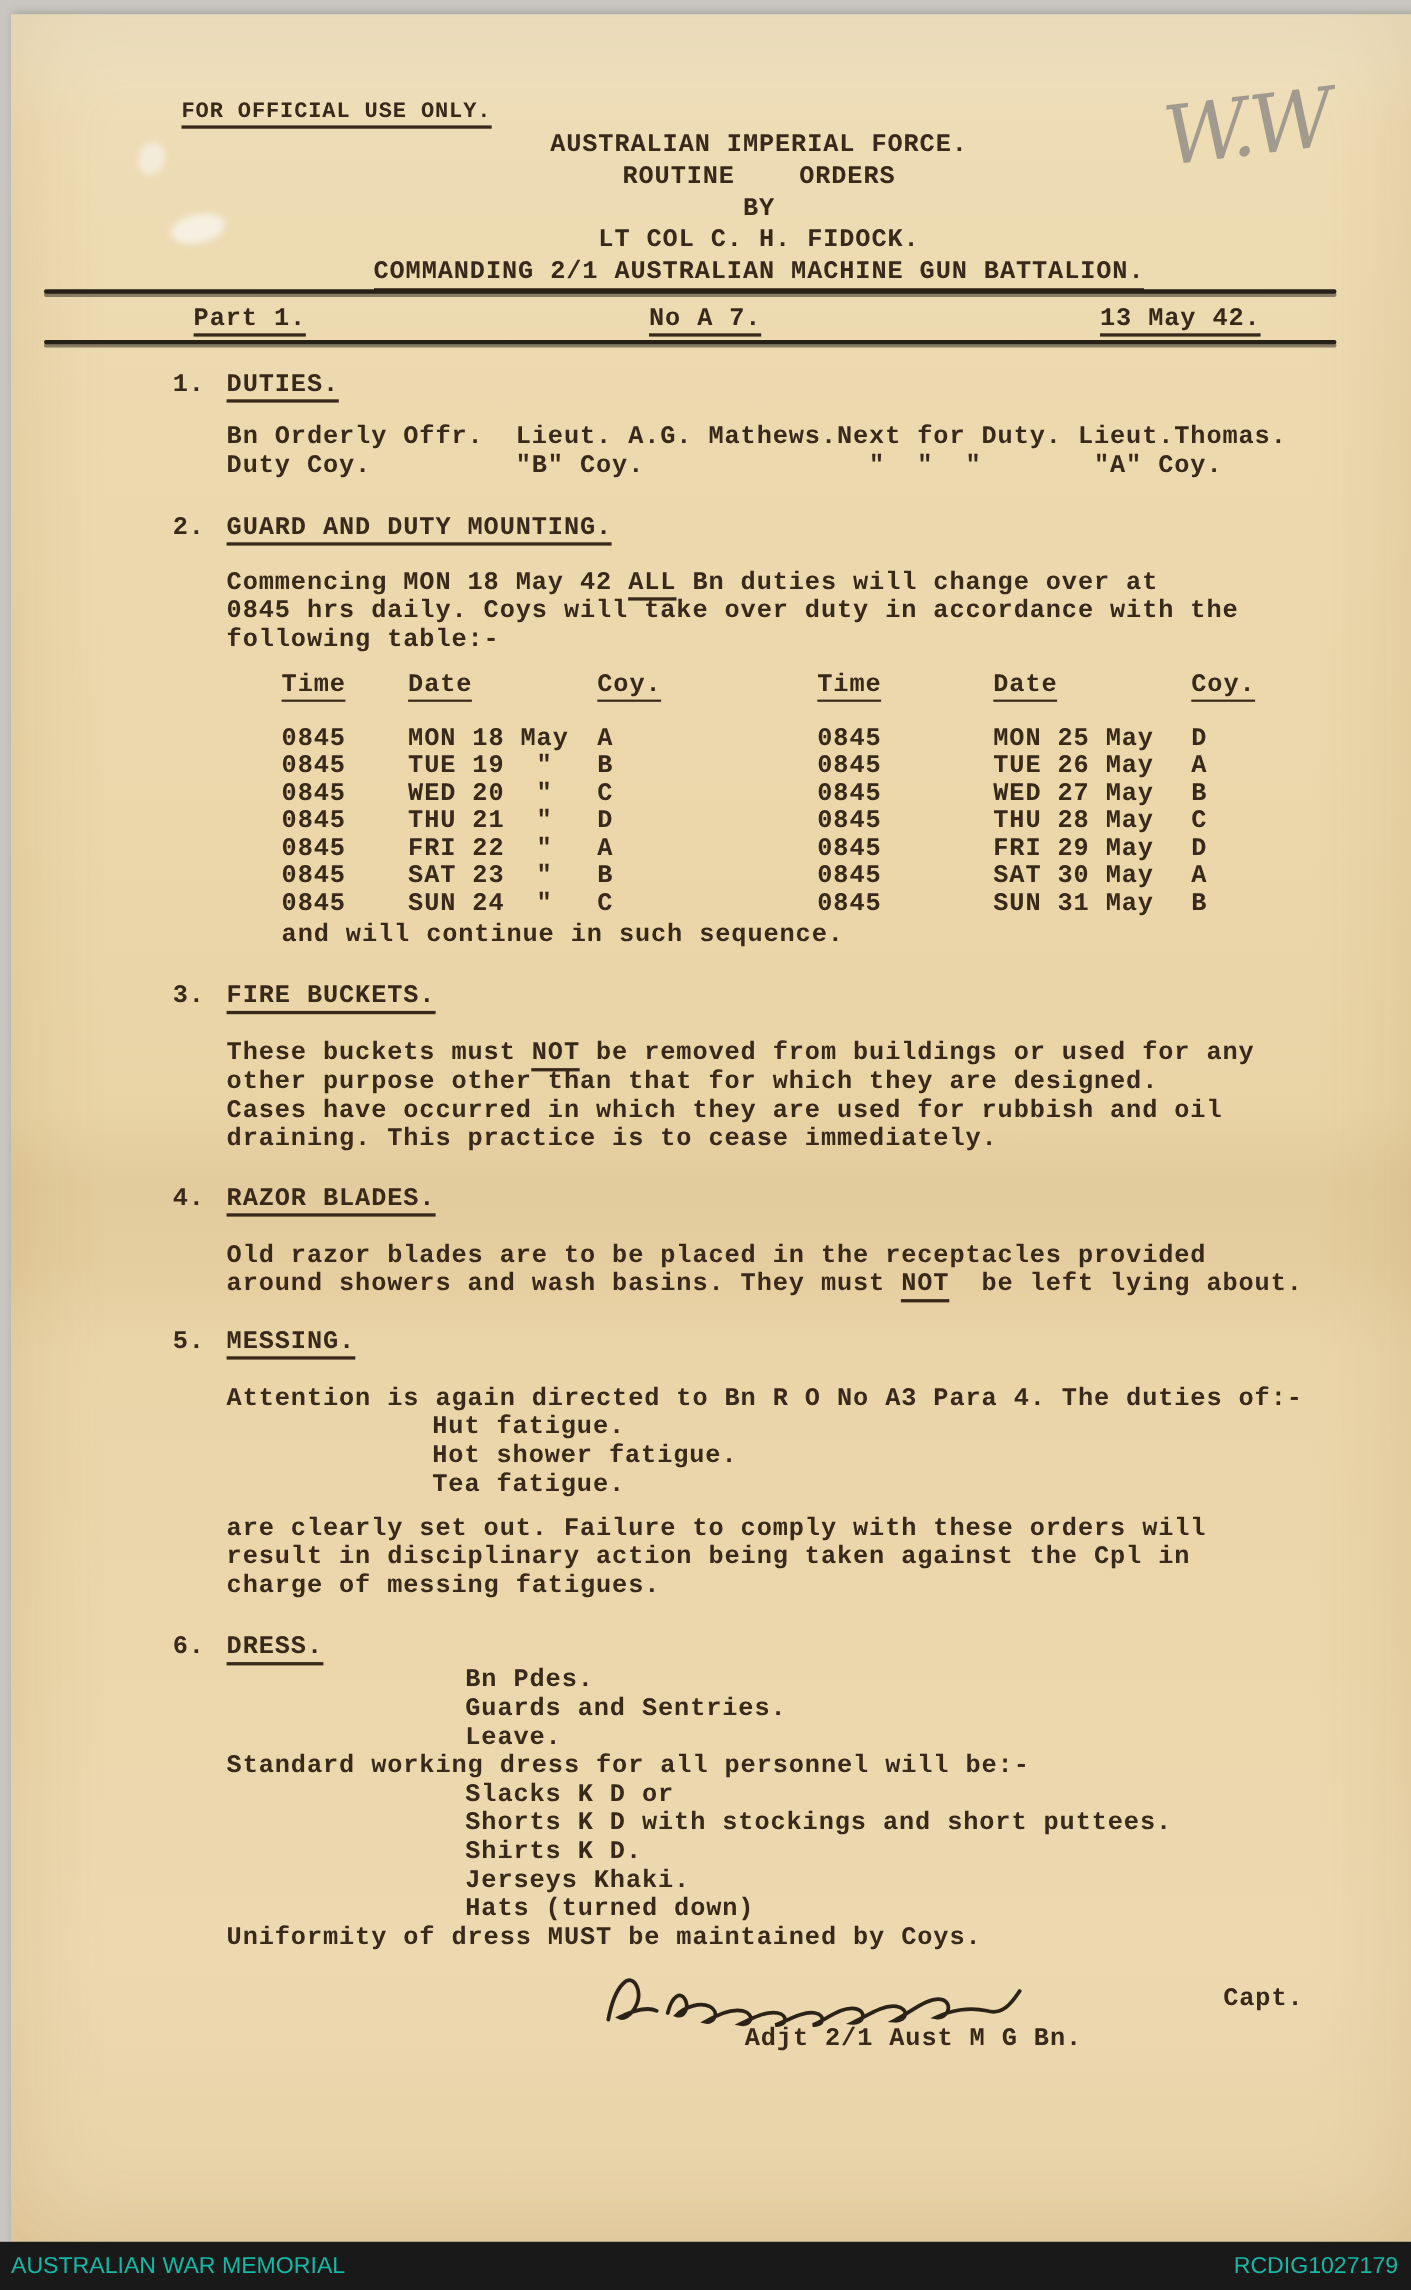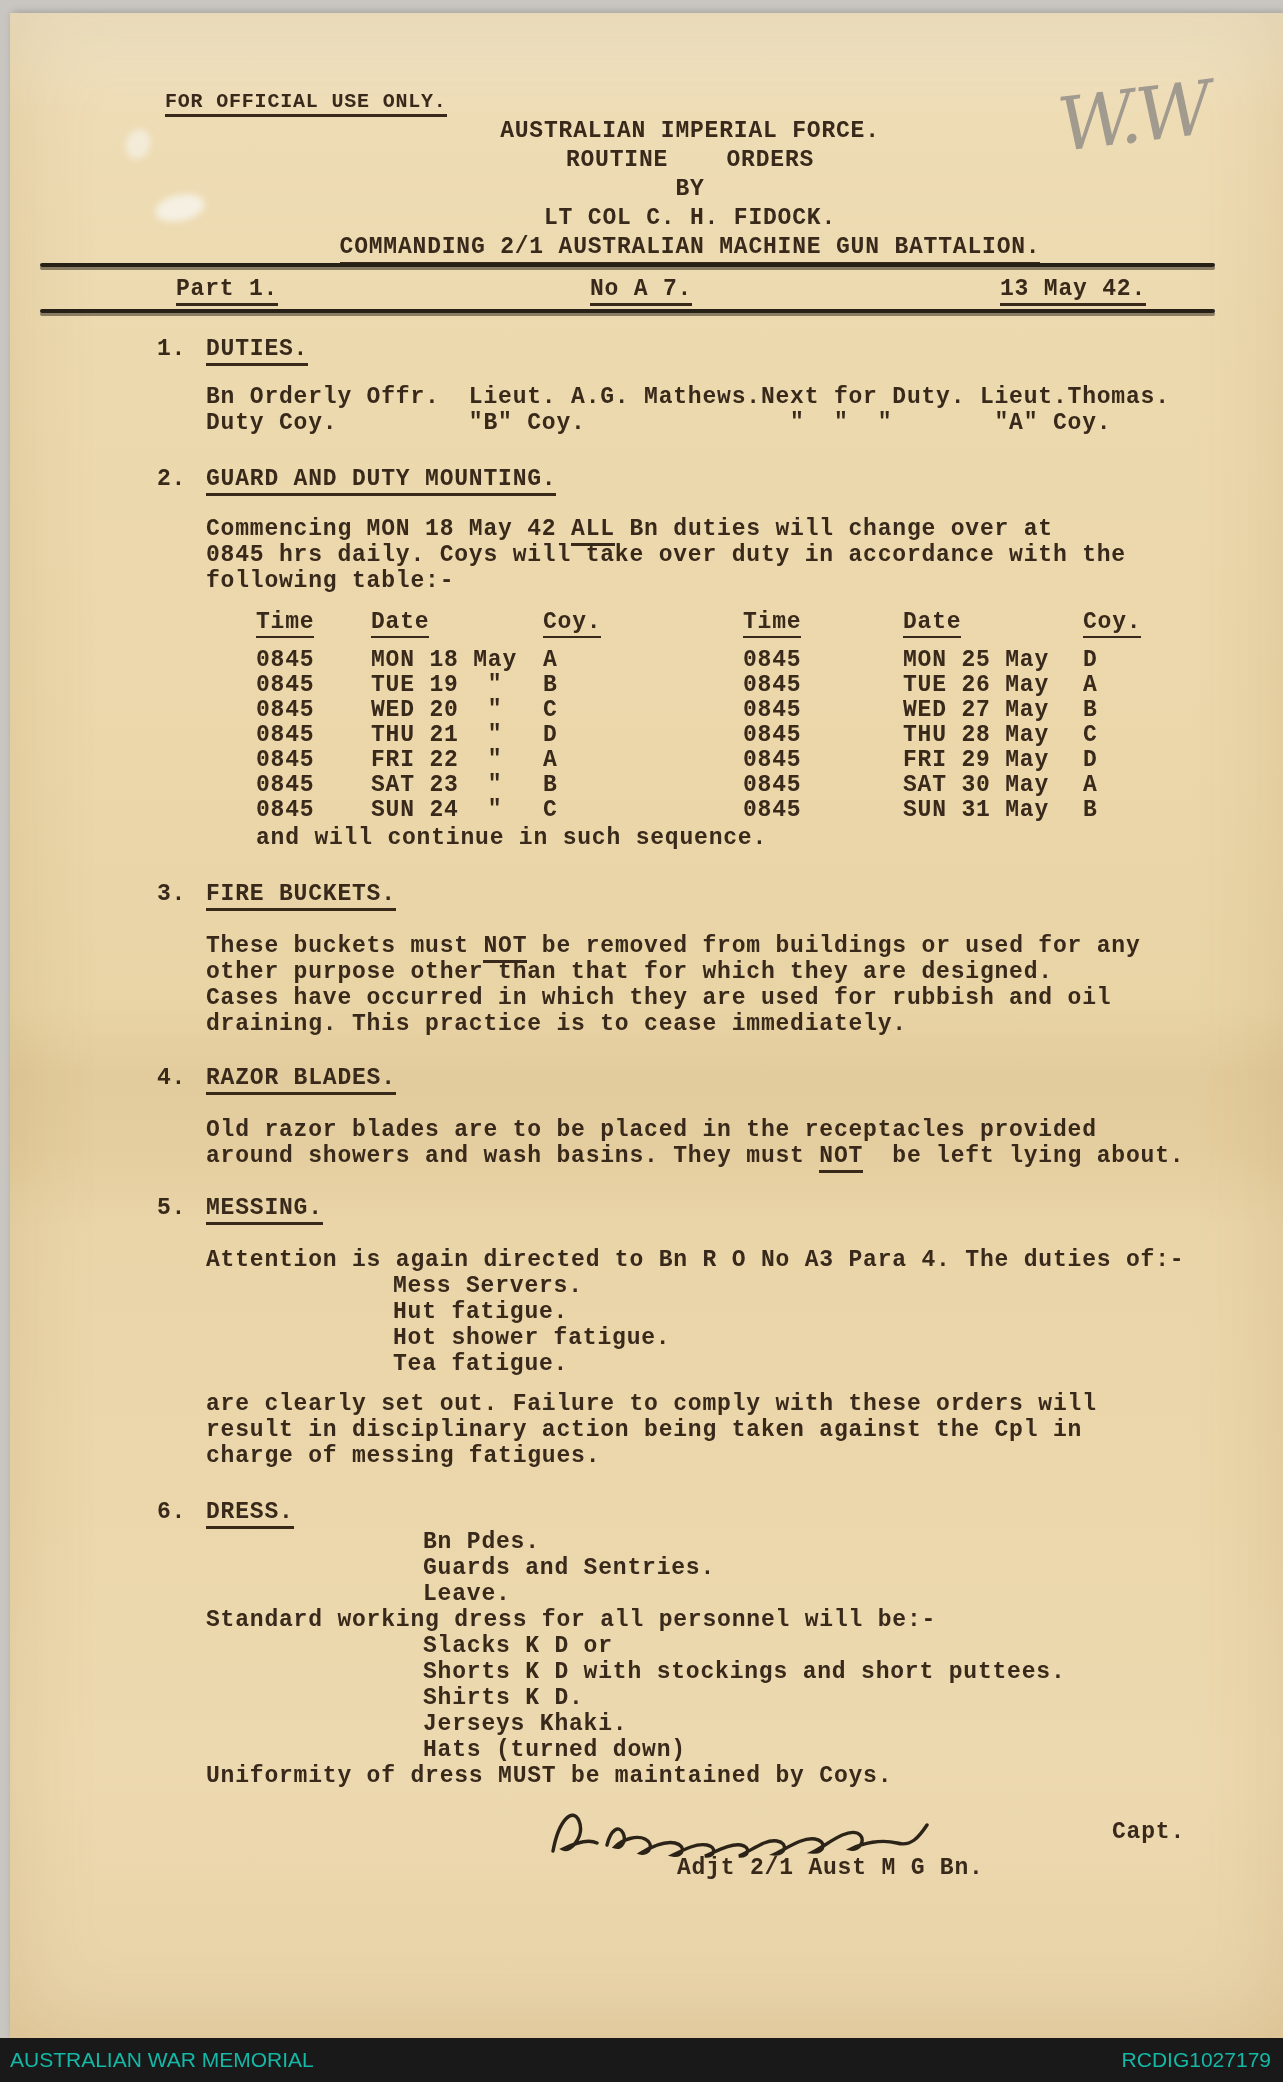--- a/index.html
+++ b/index.html
@@ -50,21 +50,21 @@
   .sec-num { width:49px; flex:none; }
   .sec-title { border-bottom:3px solid currentColor; padding-bottom:1px; }
   .sec-body { margin-left:49px; }
 
   .s1-head { margin-top:6px; }
   .s1-body { margin-top:18px; }
   .s2-head { margin-top:30px; }
   .s2-intro { margin-top:20px; }
   .gtable { margin-top:16px; }
   .g-row { display:grid; grid-template-columns:115px 172px 200px 160px 180px 60px; padding-left:50px; line-height:25px; }
-  .g-head { margin-bottom:10px; }
+  .g-head { margin-bottom:21px; }
   .g-head span { justify-self:start; border-bottom:2px solid currentColor; padding-bottom:1px; }
   .g-outro { margin-top:2px; margin-left:50px; }
   .s3-head { margin-top:30px; }
   .s3-body { margin-top:22px; }
   .s4-head { margin-top:28px; }
   .s4-body { margin-top:22px; }
   .s5-head { margin-top:26px; }
   .s5-intro { margin-top:22px; }
   .ind-list-m { margin-left:187px; }
   .s5-outro { margin-top:14px; }
@@ -233,21 +233,20 @@
     </div>
 
     <div>
       <div class="sec-head s5-head">
         <span class="sec-num">5.</span>
         <span class="sec-title">MESSING.</span>
       </div>
       <div class="sec-body">
         <p class="s5-intro">Attention is again directed to Bn R O No A3 Para 4. The duties of:-</p>
         <div class="ind-list-m">
-            <div>Mess Servers.</div>
             <div>Hut fatigue.</div>
             <div>Hot shower fatigue.</div>
             <div>Tea fatigue.</div>
           </div>
         <p class="pre s5-outro">are clearly set out. Failure to comply with these orders will
 result in disciplinary action being taken against the Cpl in
 charge of messing fatigues.</p>
       </div>
     </div>
 

